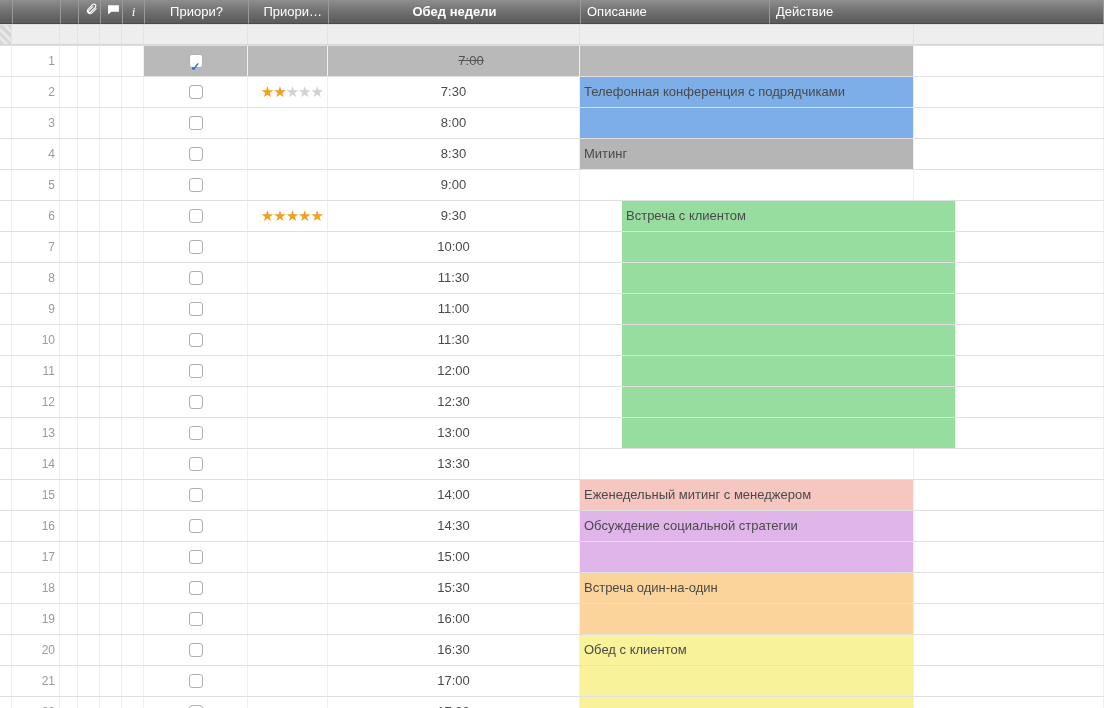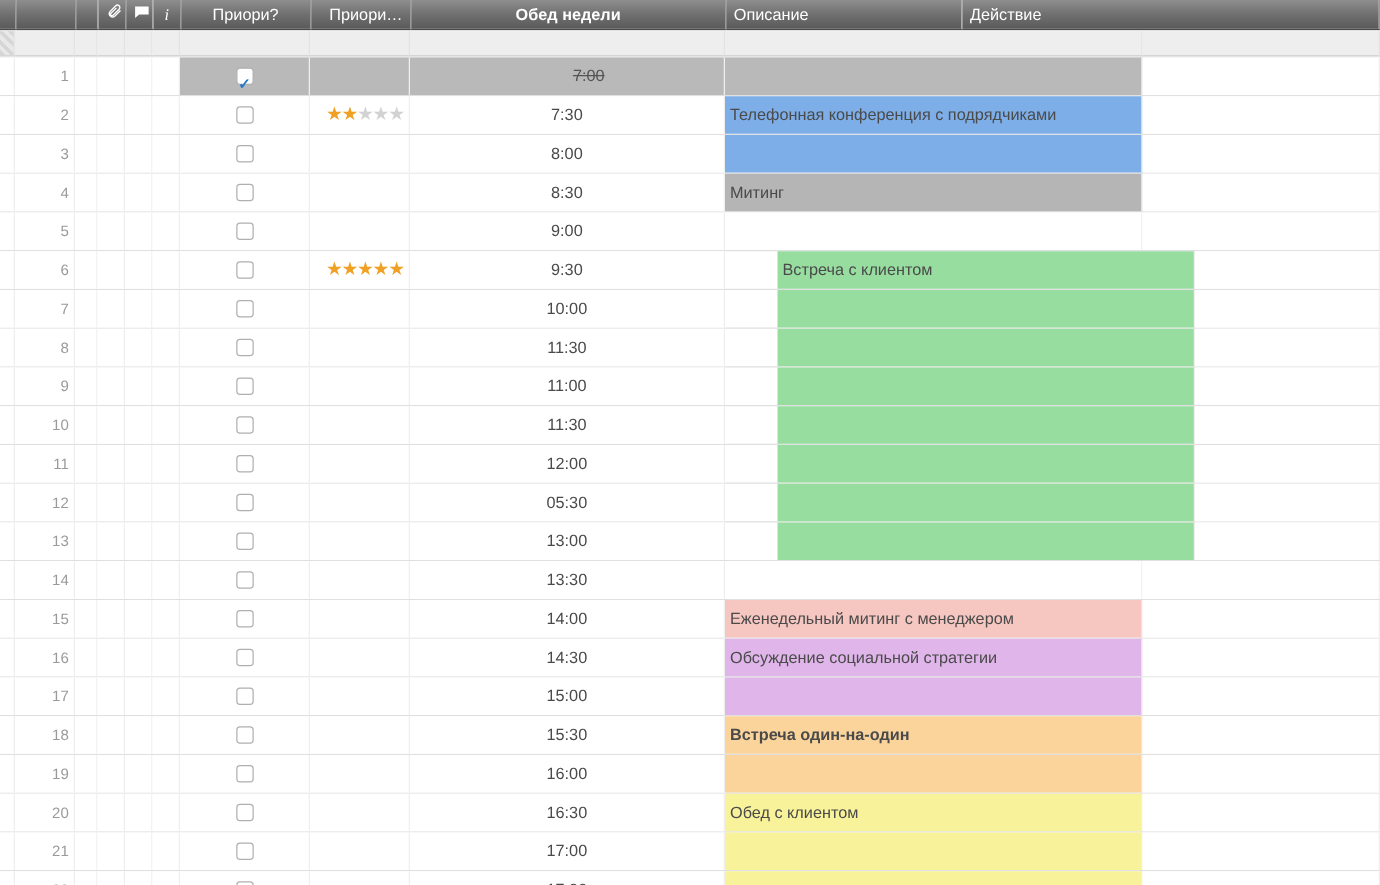--- a/index.html
+++ b/index.html
@@ -97,21 +97,21 @@
   .stars { letter-spacing: -1px; font-size:15px; line-height:30px; }
   .star-filled { color:#f0a022; }
   .star-empty  { color:#d2d2d2; }
 
   
   .bg-blue    { background:#7daee8 !important; }
   .bg-gray    { background:#b5b5b5 !important; }
   .bg-green   { background:#97dda0 !important;margin-left:42px; }
   .bg-pink    { background:#f6c6c1 !important; }
   .bg-purple  { background:#dfb5ea !important; }
-  .bg-orange  { background:#fbd49c !important;font-weight:bold; }
+  .bg-orange  { background:#fbd49c !important; }
   .bg-yellow  { background:#f8f29a !important; }
 
   .header-icon { color:#fff; }
   .header-row .col-rownum, .header-row .col-gutter, .header-row .col-blank1 { background: linear-gradient(to bottom,#8e8e8e 0%,#707070 50%,#5a5a5a 100%); }
 </style>
 </head>
 <body>
 
 <div class="grid">
 
@@ -301,21 +301,21 @@
       </div>
       <div class="row data-row">
         <div class="cell col-gutter"></div>
         <div class="cell col-rownum">12</div>
         <div class="cell col-blank1"></div>
         <div class="cell col-attach"></div>
         <div class="cell col-comment"></div>
         <div class="cell col-info"></div>
         <div class="cell col-done"><span class="checkbox"></span></div>
         <div class="cell col-priority"></div>
-        <div class="cell col-day"><span>05:30</span></div>
+        <div class="cell col-day"><span>12:30</span></div>
         <div class="cell col-action bg-green"><span></span></div>
         <div class="cell col-desc"></div>
       </div>
       <div class="row data-row">
         <div class="cell col-gutter"></div>
         <div class="cell col-rownum">13</div>
         <div class="cell col-blank1"></div>
         <div class="cell col-attach"></div>
         <div class="cell col-comment"></div>
         <div class="cell col-info"></div>

